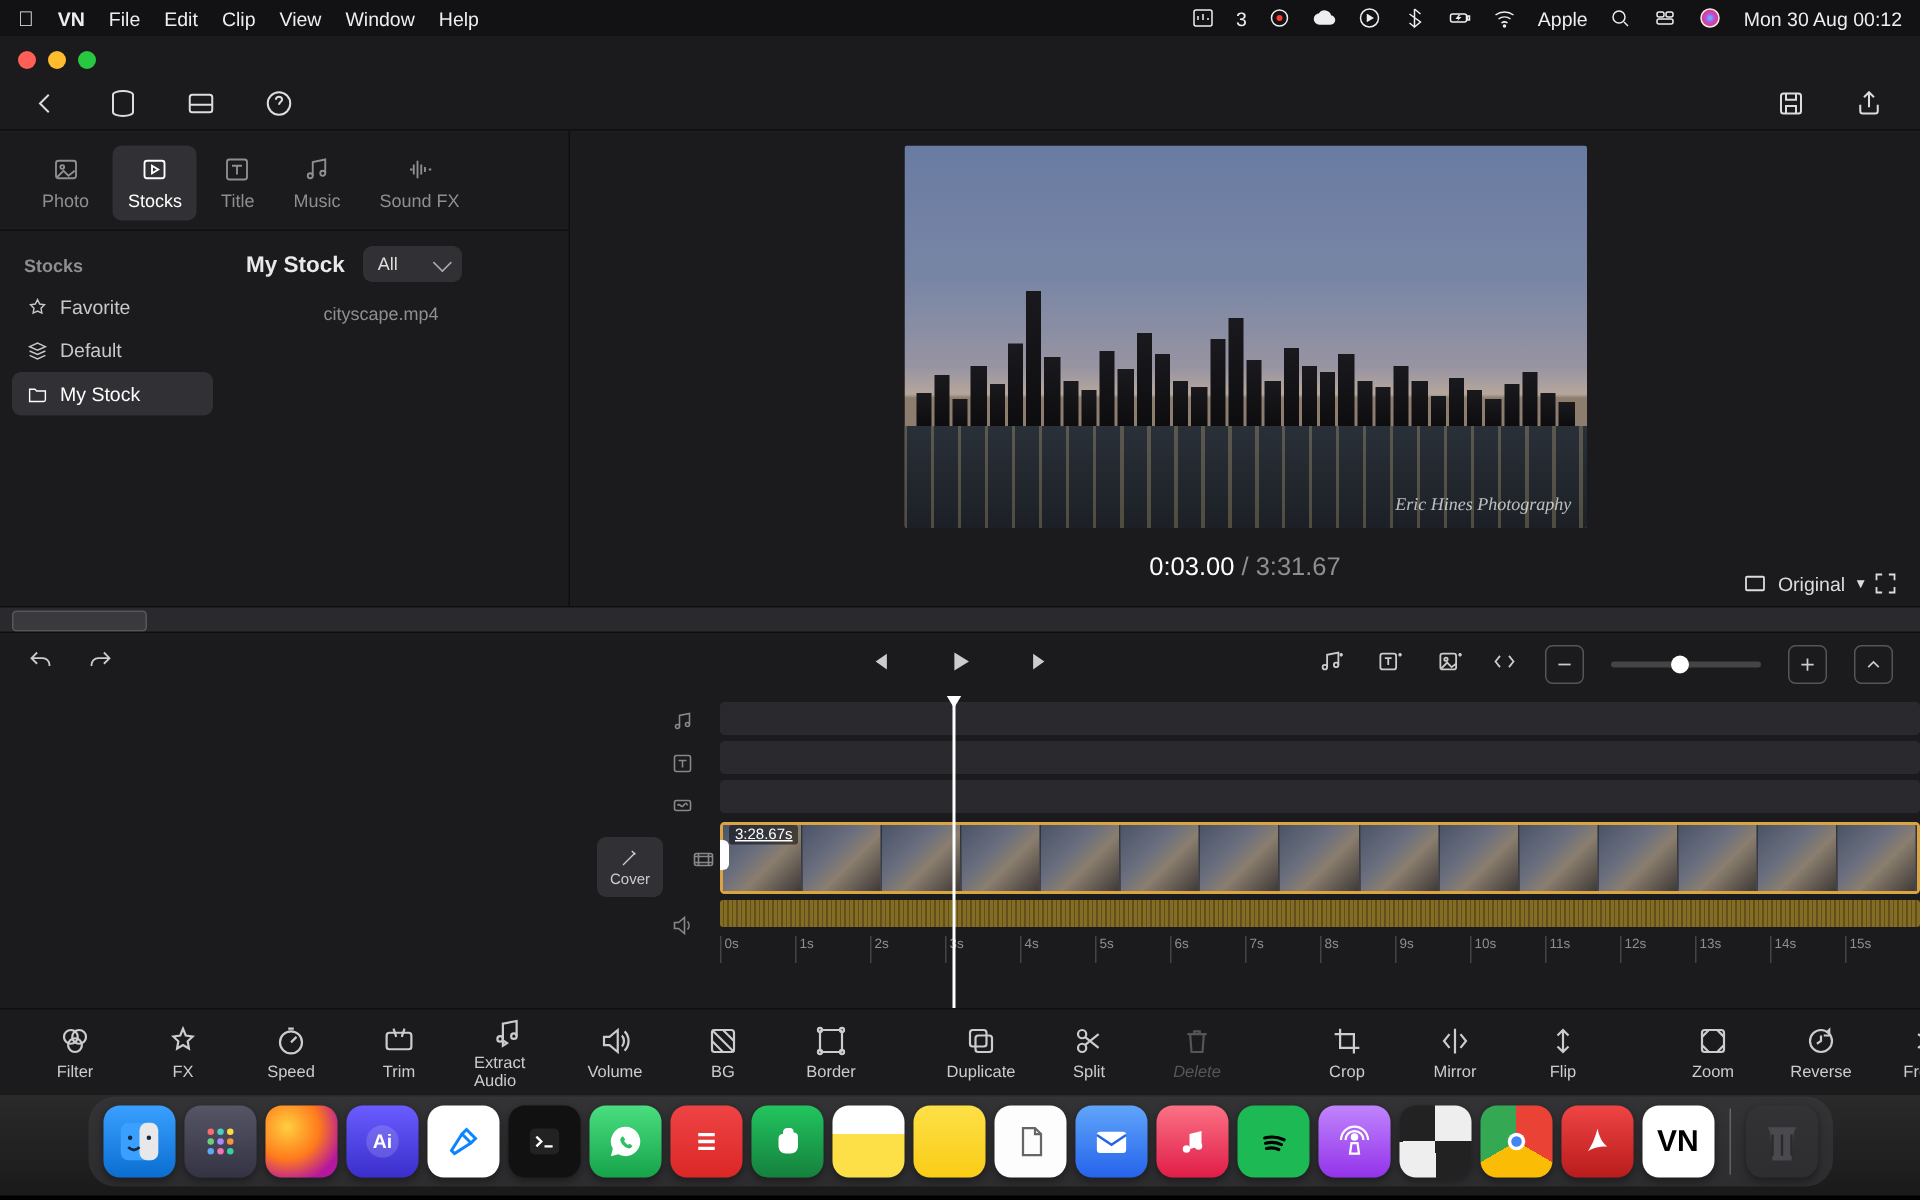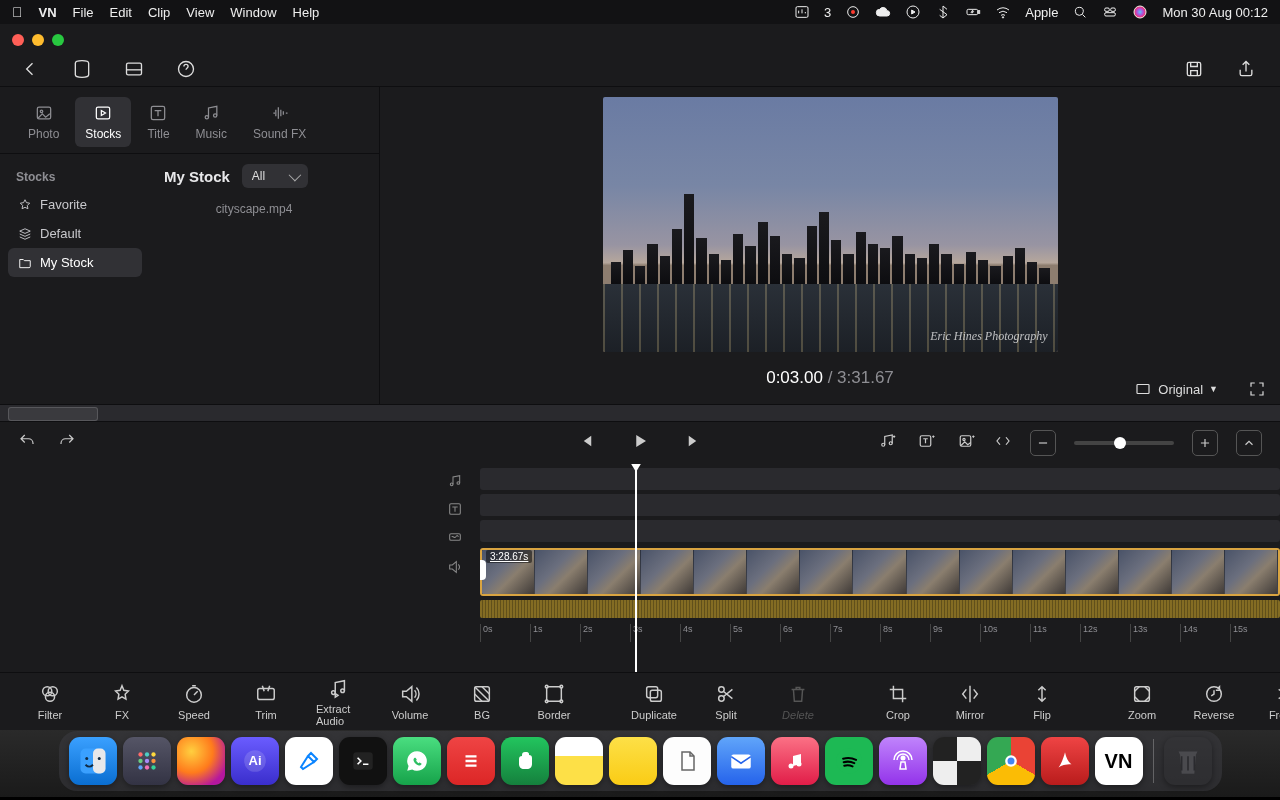--- a/index.html
+++ b/index.html
@@ -66,21 +66,21 @@
 .viewer{flex:1;display:flex;flex-direction:column;align-items:center;padding:10px 16px 6px;position:relative;}
 .preview{width:455px;height:255px;border-radius:2px;overflow:hidden;position:relative;}
 .sky{position:absolute;inset:0;background:linear-gradient(#6a7ba3 0%,#7886a5 35%,#9894a2 58%,#b6a79c 65%,#8d7d6f 66%);}
 .buildings{position:absolute;left:0;right:0;bottom:68px;height:100px;display:flex;align-items:flex-end;gap:2px;padding:0 8px;}
 .bld{background:linear-gradient(#1a1a1e,#0d0d10);width:12px;}
 .water{position:absolute;left:0;right:0;bottom:0;height:68px;background:linear-gradient(#2a3038,#1c2026);}
 .reflect{position:absolute;left:0;right:0;bottom:0;height:68px;background:repeating-linear-gradient(90deg,rgba(230,200,120,.25) 0 2px,transparent 2px 18px);mix-blend-mode:screen;}
 .watermark{position:absolute;right:10px;bottom:8px;font-family:Georgia,serif;font-style:italic;font-size:12px;color:rgba(255,255,255,.7);}
 .time{margin-top:16px;font-size:17px;color:#fff;}
 .time .tot{color:var(--muted);}
-.viewer-controls{position:absolute;right:14px;bottom:6px;display:flex;align-items:center;gap:30px;}
+.viewer-controls{position:absolute;right:14px;bottom:6px;display:flex;align-items:center;gap:3px;}
 .vc-btn{display:flex;align-items:center;gap:6px;font-size:13px;color:#ddd;cursor:pointer;}
 .vc-btn svg{width:18px;height:18px;stroke:#ddd;fill:none;stroke-width:1.6;}
 
 
 .scrub{height:18px;background:var(--panel2);border-top:1px solid var(--divider);border-bottom:1px solid var(--divider);position:relative;}
 .scrub .handle{position:absolute;left:8px;top:2px;width:90px;height:14px;background:rgba(255,255,255,.08);border:1px solid rgba(255,255,255,.15);border-radius:3px;}
 
 
 .timeline{height:calc(100% - 62px - 318px - 18px);display:flex;flex-direction:column;background:var(--bg);}
 .tl-top{height:42px;display:flex;align-items:center;padding:0 18px;gap:24px;}
@@ -491,20 +491,34 @@
                     <path d="M8 9h8M12 9v7"></path>
                   </svg>
                 </span>
               <span class="trk-ic">
                   <svg viewBox="0 0 24 24">
                     <rect x="4" y="7" width="16" height="10" rx="2"></rect>
                     <path d="M7 12c2-3 4 3 6 0s3-3 4 0"></path>
                   </svg>
                 </span>
             </div>
+            <div style="display:flex;align-items:center;gap:8px;">
+              <div class="cover-btn">
+                <svg viewBox="0 0 24 24">
+                    <path d="M4 20l14-14M14 4l4 4"></path>
+                  </svg>
+                <span>Cover</span>
+              </div>
+              <span class="trk-ic">
+                  <svg viewBox="0 0 24 24">
+                    <rect x="3" y="6" width="18" height="12" rx="2"></rect>
+                    <path d="M3 9h18M3 15h18M7 6v12M17 6v12"></path>
+                  </svg>
+                </span>
+            </div>
             <span class="trk-ic" style="margin:8px 14px 0 0;">
                 <svg viewBox="0 0 24 24">
                   <path d="M4 9v6h4l6 5V4L8 9H4z"></path>
                   <path d="M17 8a6 6 0 010 8"></path>
                 </svg>
               </span>
           </div>
         </div>
       </div>
       <div class="tl-right">

